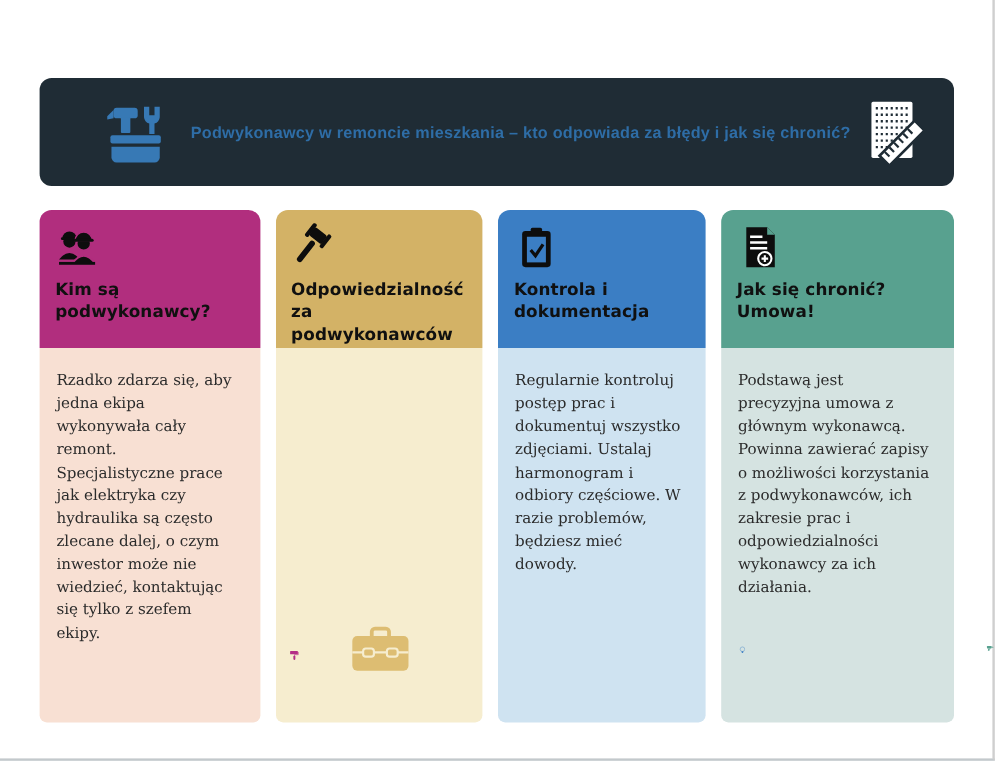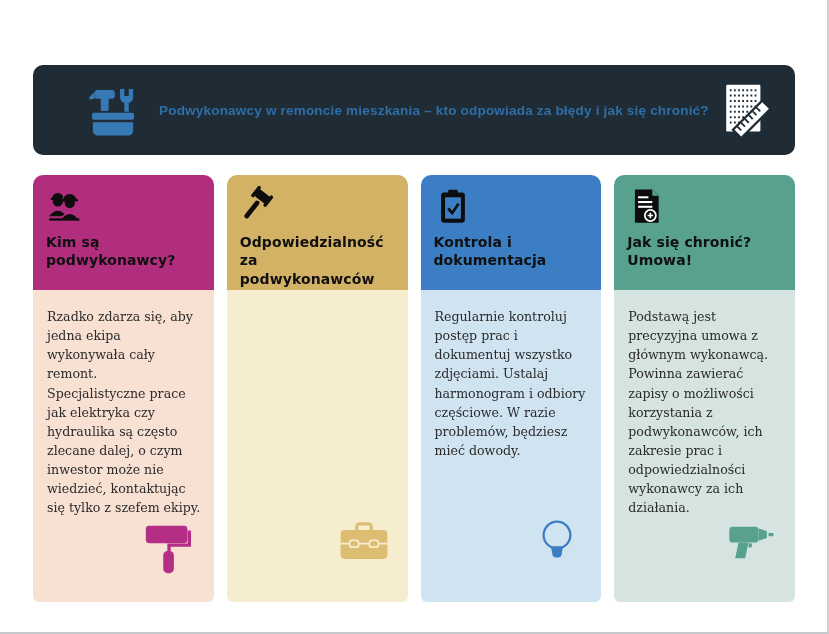--- a/index.html
+++ b/index.html
@@ -55,21 +55,21 @@
     font-size: 14px; font-weight: bold;
     line-height: 1.32;
     white-space: pre-line;
     letter-spacing: 0.1px;
   }
   .card-body {
     height: 312px;
     background: var(--bg);
     border-radius: 0 0 6px 6px;
     padding: 17px 13px 16px 14px;
-    display: flex; flex-direction: column;
+    display: flex; flex-direction: row;
   }
   .card-text {
     margin: 0;
     font-family: "DejaVu Serif", serif;
     font-size: 12.6px;
     line-height: 1.52;
     color: #2b2b2b;
     white-space: pre-line;
   }
   .ficon {

